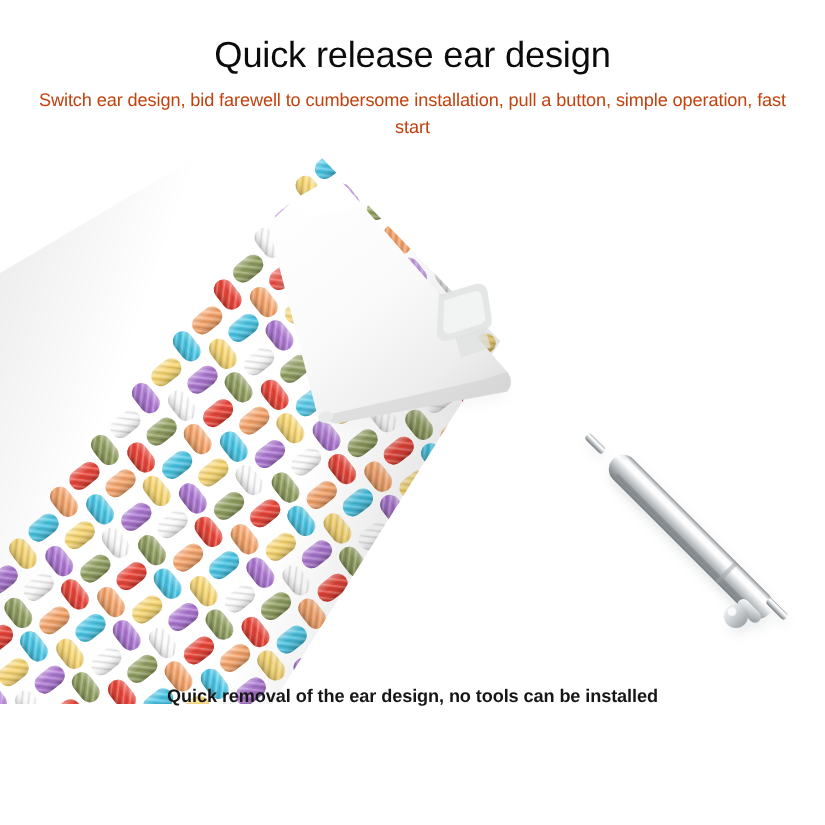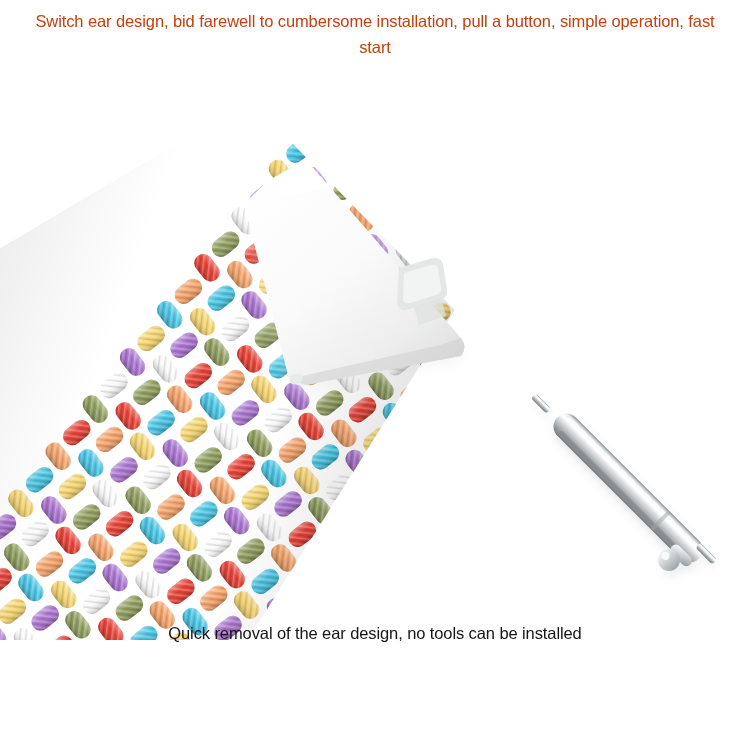--- a/index.html
+++ b/index.html
@@ -45,41 +45,42 @@
     line-height: 1.55;
     letter-spacing: -0.1px;
   }
   .caption {
     position: absolute;
     left: 0;
     top: 624px;
     width: 750px;
     text-align: center;
     font-size: 16.5px;
-    font-weight: 400;
+    font-weight: 700;
     color: #161616;
     letter-spacing: -0.1px;
   }
 
   
   .stage {
     position: absolute;
     left: 0;
     top: 140px;
     width: 750px;
     height: 500px;
   }
   .stage svg { display: block; }
 </style>
 </head>
 <body>
 
 <div id="page">
 
   <div class="text-block">
+    <h1 class="headline">Quick release ear design</h1>
     <p class="subtitle">Switch ear design, bid farewell to cumbersome installation, pull a button, simple operation, fast start</p>
   </div>
 
   <div class="stage">
 
     <svg width="750" height="500" viewBox="0 0 750 500">
       <defs>
 
         <linearGradient id="bandShade" x1="0" y1="0" x2="1" y2="0.45">
           <stop offset="0%" stop-color="#000" stop-opacity="0.10"></stop>

